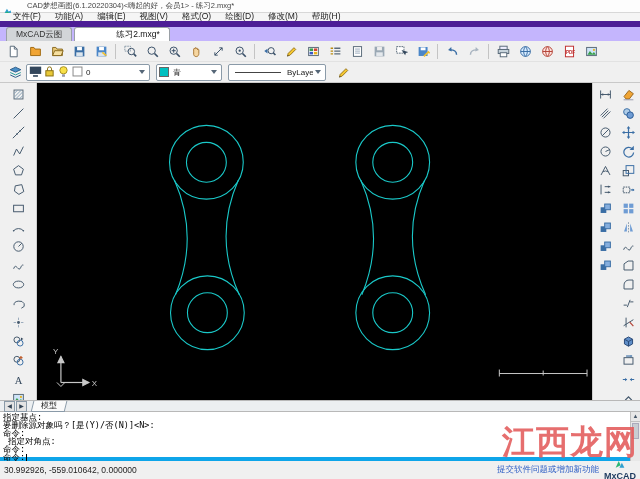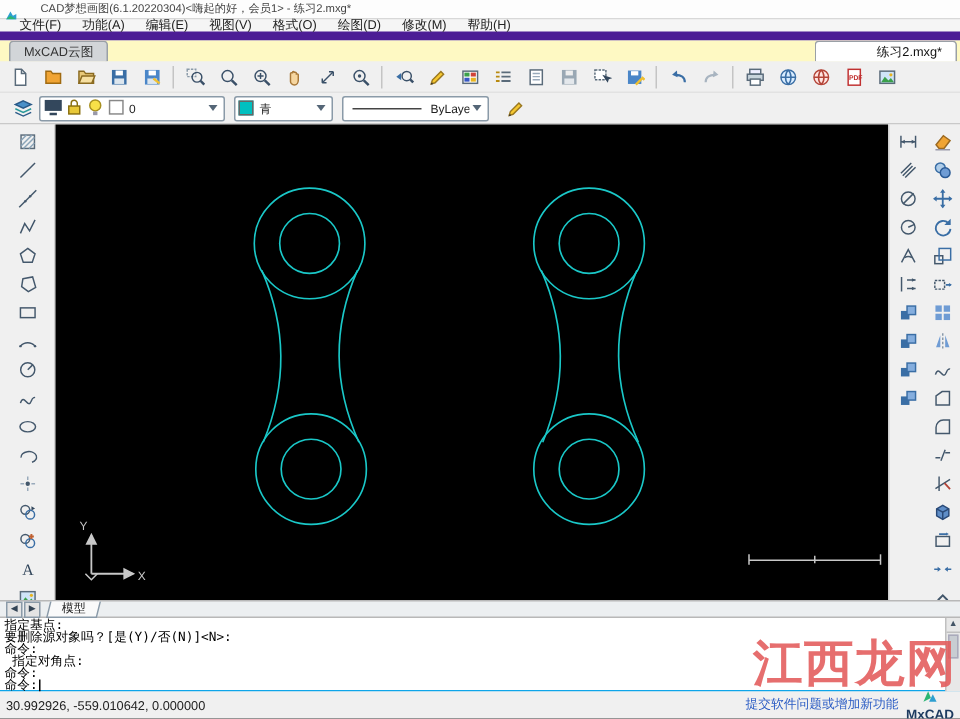--- a/index.html
+++ b/index.html
@@ -13,21 +13,21 @@
             display:flex;align-items:center;padding-left:3px;}
   .titlebar .appicon{width:9px;height:9px;margin-right:4px;flex:0 0 auto;}
   .titlebar .title{font-size:7.5px;color:#444;white-space:nowrap;margin-left:11px;}
 
   
   .menubar{top:13px;height:14px;background:#f5f5f5;border-bottom:6px solid #4c1d95;
            display:flex;align-items:center;padding-left:6px;}
   .menu-item{font-size:8.5px;color:#222;padding:0 7px;cursor:default;}
 
   
-  .tabbar{top:27px;height:14px;background:#fef9c3;display:flex;align-items:flex-end;padding-left:6px;justify-content:space-between;}
+  .tabbar{top:27px;height:14px;background:#c4b5fd;display:flex;align-items:flex-end;padding-left:6px;}
   .tab{font-size:8.5px;color:#333;padding:1px 9px 1px;border:1px solid #9aa0a6;border-bottom:none;
        border-radius:3px 3px 0 0;background:#d2d5d8;margin-right:2px;height:11px;line-height:11px;}
   .tab.active{background:#ffffff;color:#111;padding-left:41px;}
 
   
   .toolbar1{top:41px;height:21px;background:#f0f0f0;border-bottom:1px solid #e2e2e2;
             display:flex;align-items:center;padding-left:2px;}
   .toolbar2{top:62px;height:21px;background:#f0f0f0;border-bottom:1px solid #c9c9c9;
             display:flex;align-items:center;padding-left:4px;}
   .tbtn{width:20px;height:18px;display:flex;align-items:center;justify-content:center;
@@ -58,21 +58,21 @@
   
   .modelbar{top:400px;height:12px;background:#eceff1;border-top:1px solid #b8b8b8;border-bottom:1px solid #b8b8b8;
             display:flex;align-items:center;padding-left:4px;font-size:8px;color:#222;}
   .mnav{width:9px;height:9px;border:1px solid #8a9aa8;background:#e4e4e4;display:flex;align-items:center;
         justify-content:center;margin-right:1px;font-size:6px;color:#345;line-height:1;}
   .model-tab{border:1px solid #8a9aa8;border-top:none;background:#fafafa;padding:0 8px;margin-left:4px;
              height:10px;line-height:10px;transform:skewX(-14deg);}
   .model-tab span{display:inline-block;transform:skewX(14deg);}
 
   
-  .cmdwin{top:412px;height:49px;background:#fff;border-bottom:1px solid #0ea5e9;
+  .cmdwin{top:412px;height:49px;background:#fff;border-bottom:4px solid #0ea5e9;
           font-family:"DejaVu Sans Mono","DejaVu Sans",monospace;font-size:8.5px;color:#000;
           padding:1px 10px 0 3px;box-sizing:border-box;}
   .cmd-line{height:8px;line-height:8px;white-space:pre;}
   .cmd-prompt{height:8px;line-height:8px;white-space:pre;}
   .caret{display:inline-block;width:1px;height:8px;background:#000;vertical-align:middle;margin-left:1px;}
   .cmdscroll{position:absolute;right:0;top:412px;width:9px;height:49px;background:#e8e8e8;border-left:1px solid #c0c0c0;}
   .cmdscroll .sarrow{height:9px;border-bottom:1px solid #c0c0c0;font-size:6px;color:#456;text-align:center;line-height:9px;}
   .cmdscroll .sthumb{margin:1px;height:14px;background:#c8cdd2;border:1px solid #aab;}
 
   

